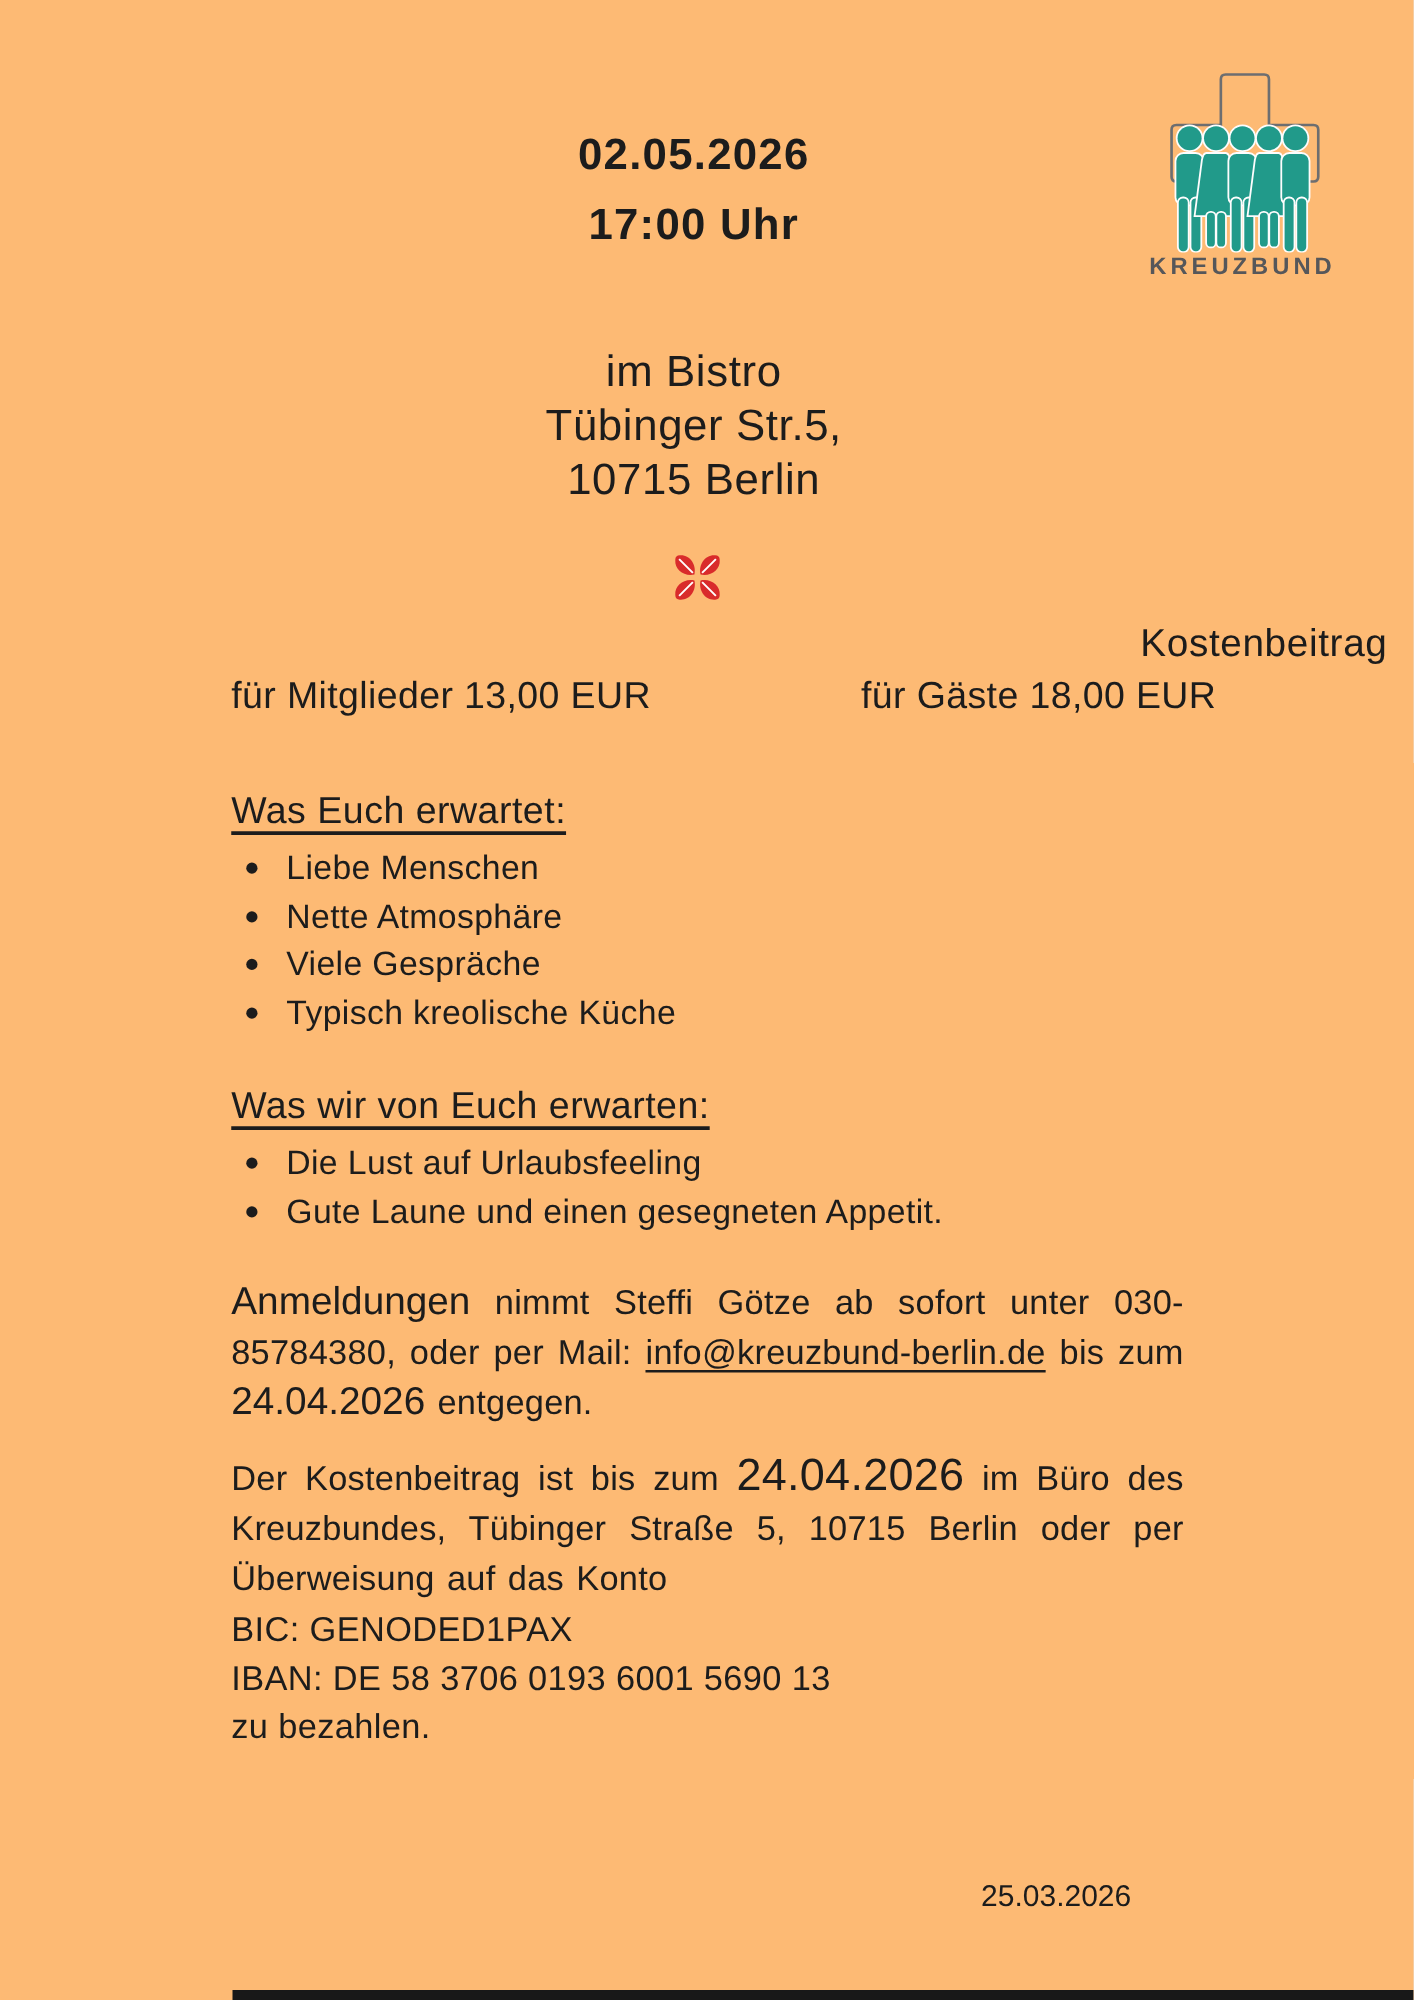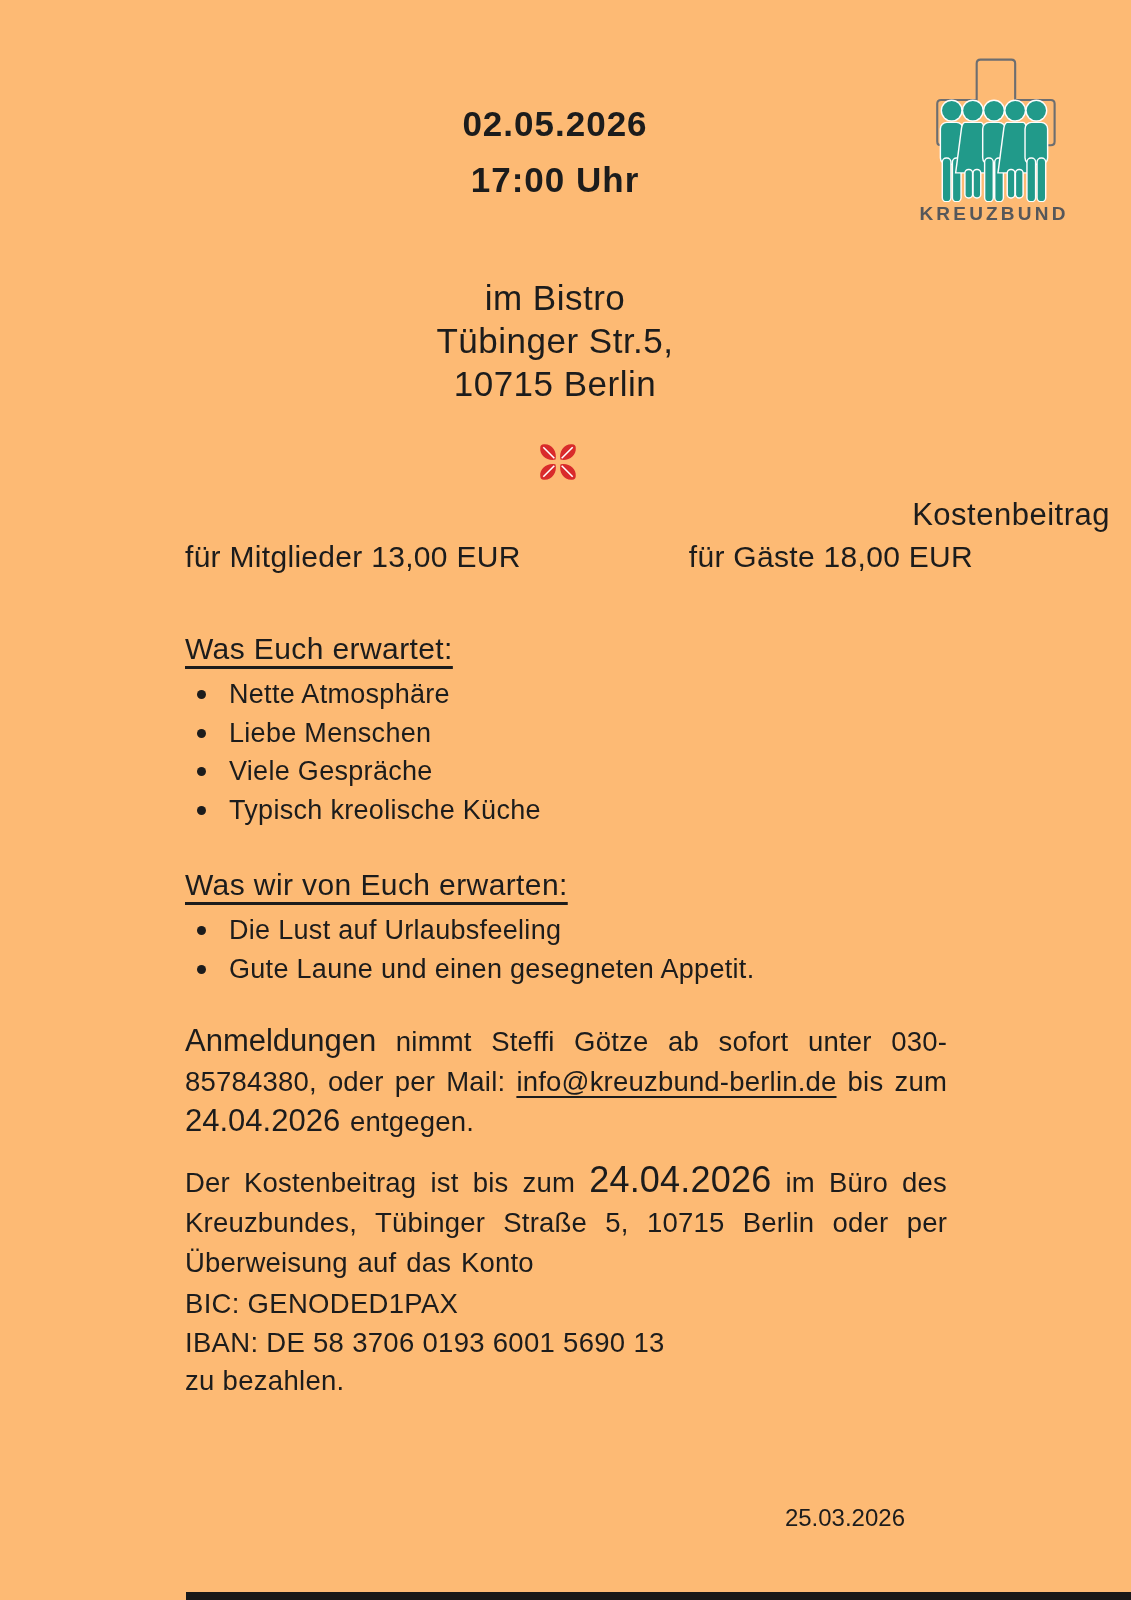--- a/index.html
+++ b/index.html
@@ -164,22 +164,22 @@
   </div>
 
   <div class="abs centered fees-title" style="top:497px">Kostenbeitrag</div>
   <div class="abs fees-row">
     <span>für Mitglieder 13,00 EUR</span>
     <span>für Gäste 18,00 EUR</span>
   </div>
 
   <div class="abs sec-heading" style="top:632px">Was Euch erwartet:</div>
   <ul class="abs bullets" style="top:675px">
+    <li>Liebe Menschen</li>
     <li>Nette Atmosphäre</li>
-    <li>Liebe Menschen</li>
     <li>Viele Gespräche</li>
     <li>Typisch kreolische Küche</li>
   </ul>
 
   <div class="abs sec-heading" style="top:868px">Was wir von Euch erwarten:</div>
   <ul class="abs bullets" style="top:911px">
     <li>Die Lust auf Urlaubsfeeling</li>
     <li>Gute Laune und einen gesegneten Appetit.</li>
   </ul>
 

